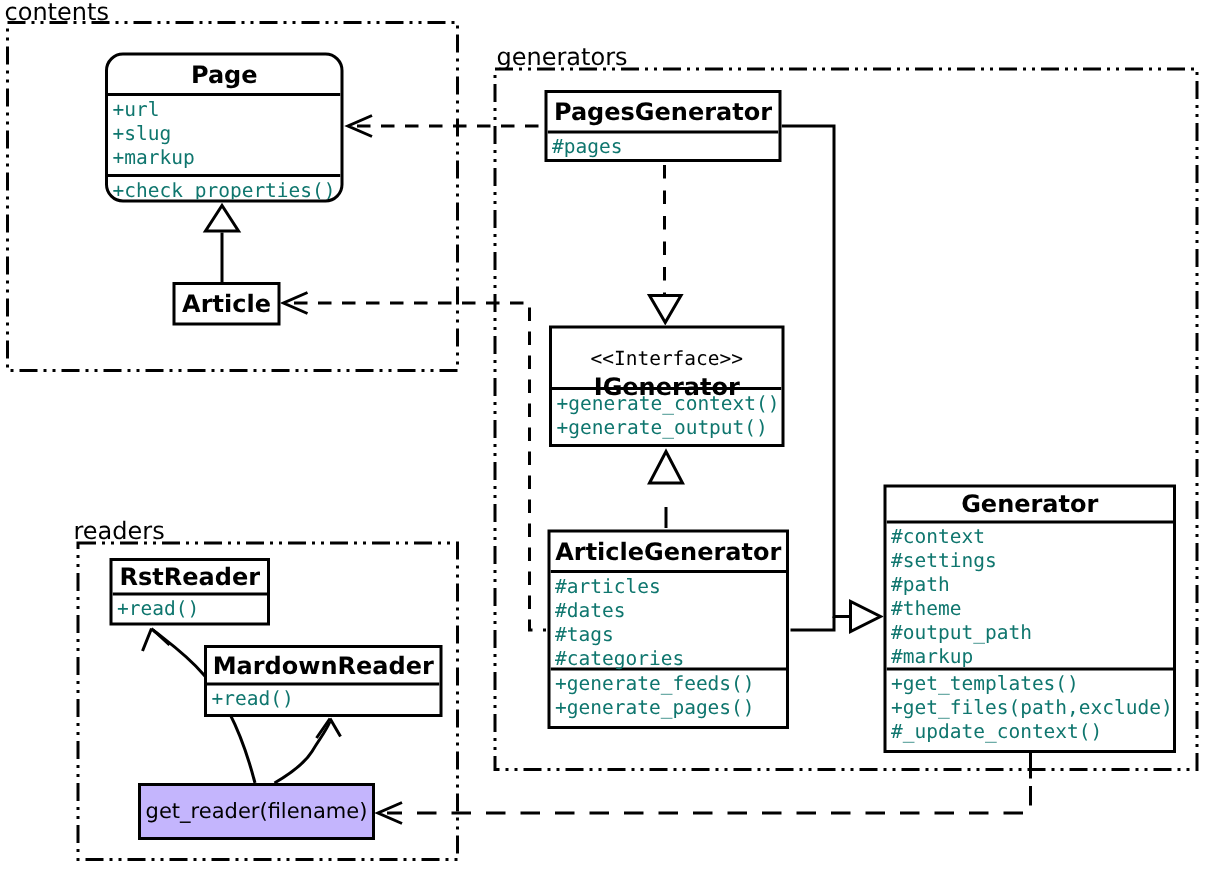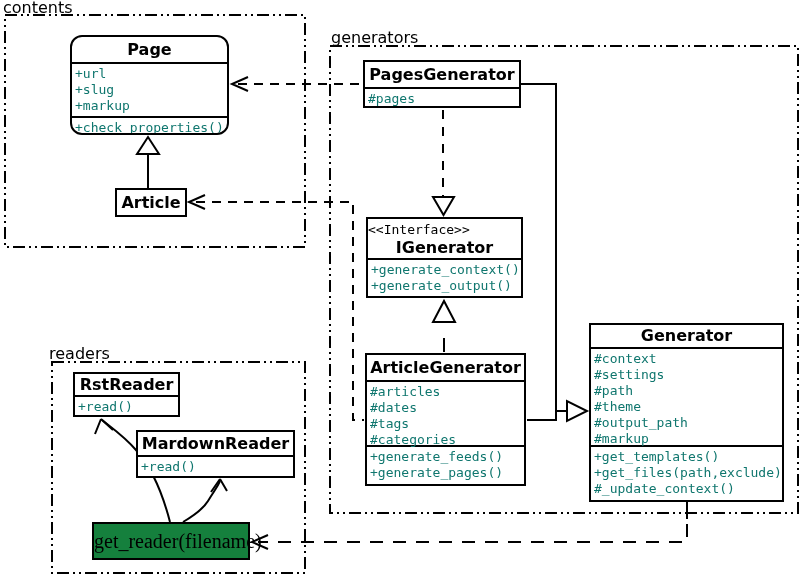--- a/index.html
+++ b/index.html
@@ -17,34 +17,34 @@
     position:absolute; box-sizing:border-box; border:2px solid #000;
     background:#ffffff; overflow:hidden;
   }
   .uml .title {
     font-weight:bold; font-size:16px; line-height:25px; text-align:center;
     border-bottom:2px solid #000; white-space:nowrap; padding:0 2px;
   }
   .uml .title.only { border-bottom:none; }
   .uml .stereo {
     font-family:"DejaVu Sans Mono","Liberation Mono",monospace;
-    font-weight:normal; font-size:13px; line-height:15px; padding-top:3px;
-    text-align:left;
+    font-weight:normal; font-size:13px; line-height:15px; padding-top:13px;
+    text-align:center;
   }
   .uml .iname { font-weight:bold; font-size:16px; line-height:22px; text-align:center; }
   .uml .ititle { border-bottom:2px solid #000; }
   .comp { border-bottom:2px solid #000; padding:2px 3px 1px 3px; }
   .comp.last { border-bottom:none; }
   .member {
     font-family:"DejaVu Sans Mono","Liberation Mono",monospace;
     font-size:13px; line-height:16px; white-space:pre; color:#0f766e;
   }
   .funcbox {
     position:absolute; box-sizing:border-box; border:2px solid #000;
-    background:#15803d; text-align:center; font-size:20px;font-family:Liberation Serif, serif;
+    background:#c4b5fd; text-align:center; font-size:14px;
   }
 </style>
 </head>
 <body>
 
 <div class="stage">
 
   <svg width="803" height="579" viewBox="0 0 803 579">
     
     <rect x="5" y="15" width="300" height="232" fill="none" stroke="#000" stroke-width="2" stroke-dasharray="12 4 2 4 2 4"></rect>

